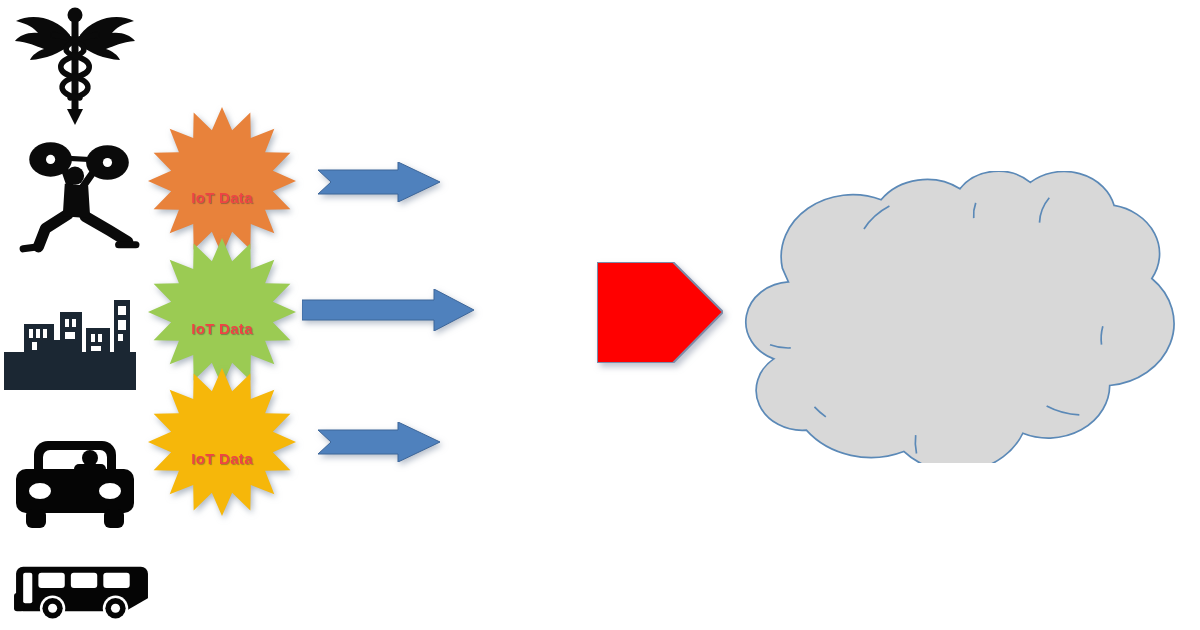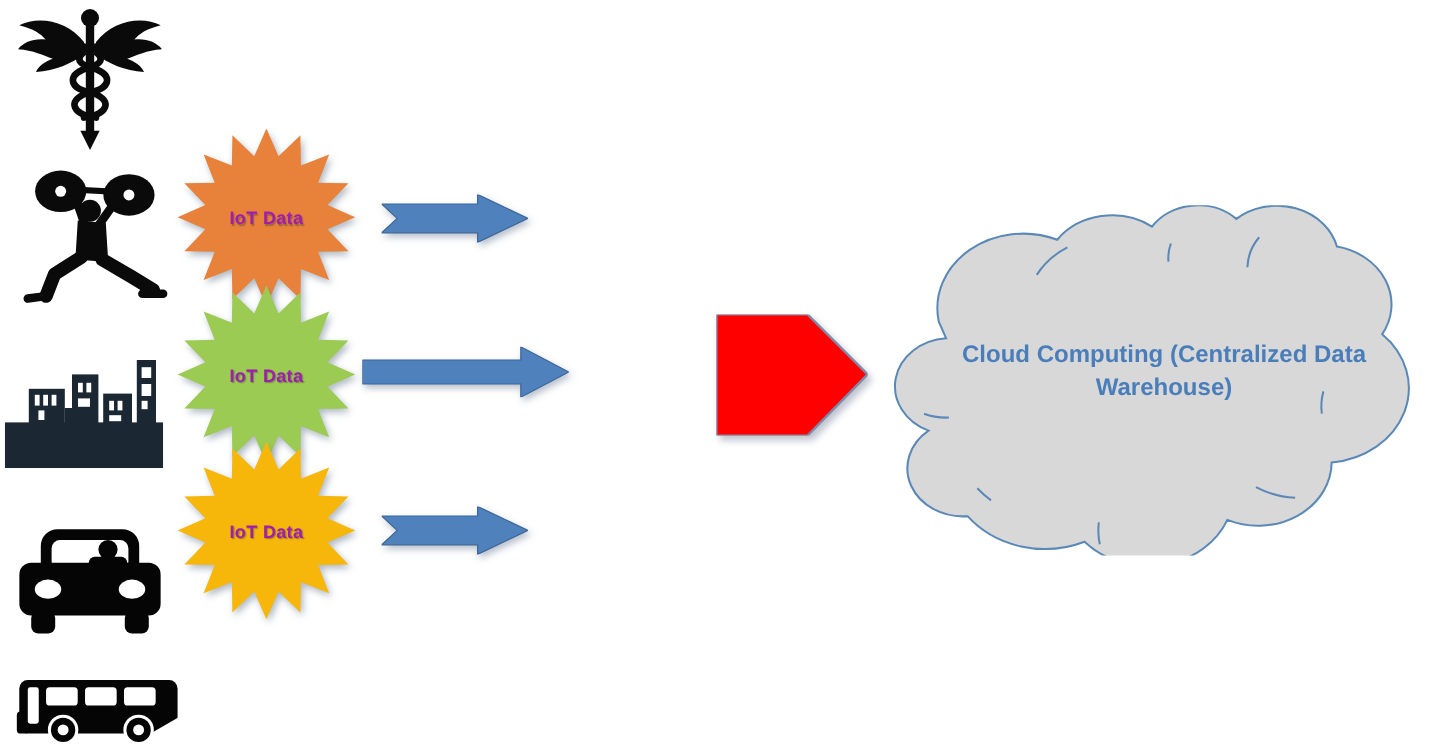--- a/index.html
+++ b/index.html
@@ -21,23 +21,23 @@
   .car          { left: 16px;  top: 438px; width: 118px; height: 92px; }
   .bus          { left: 12px;  top: 564px; width: 138px; height: 56px; }
 
   
   .star { width: 148px; height: 148px; }
   .star svg { display:block; width: 100%; height: 100%; filter: drop-shadow(2px 3px 3px rgba(110,125,145,.55)); }
   .star-1 { left: 148px; top: 107px; }
   .star-2 { left: 148px; top: 238px; }
   .star-3 { left: 148px; top: 368px; }
   .star-label {
-    position: absolute; left: 0; top: 1px; width: 100%; height: 100%;
+    position: absolute; left: 0; top: 16px; width: 100%; height: 100%;
     display: flex; align-items: center; justify-content: center;
-    color: #a21caf; font-size: 15px; font-weight: bold; letter-spacing: .3px;
+    color: #ef4444; font-size: 15px; font-weight: bold; letter-spacing: .3px;
     text-shadow: 1px 1px 1px rgba(60,60,60,.45);
   }
 
   
   .flow-arrow svg { display:block; width:100%; height:100%; filter: drop-shadow(2px 3px 3px rgba(110,125,150,.5)); }
   .flow-arrow polygon { stroke: #3D6699; stroke-width: 1; }
   .arrow-1 { left: 318px; top: 162px; width: 122px; height: 40px; }
   .arrow-2 { left: 302px; top: 289px; width: 172px; height: 42px; }
   .arrow-3 { left: 318px; top: 422px; width: 122px; height: 40px; }
 
@@ -234,18 +234,15 @@
         <path class="inner-arc" d="M 16478 39090 A 6752 9215 0 0 0 16555 41790"></path>
         <path class="inner-arc" d="M 28827 34751 A 6752 9215 0 0 0 31912 36070"></path>
         <path class="inner-arc" d="M 34129 22954 A 5785 7867 0 0 0 34005 25703"></path>
         <path class="inner-arc" d="M 41798 15354 A 5333 7273 0 0 0 39992 13653"></path>
         <path class="inner-arc" d="M 38324 5426 A 4857 6595 0 0 0 35754 2007"></path>
         <path class="inner-arc" d="M 29078 3952 A 4857 6595 0 0 0 28156 7639"></path>
         <path class="inner-arc" d="M 22141 4720 A 4365 5945 0 0 0 21951 6966"></path>
         <path class="inner-arc" d="M 14000 5192 A 6753 9190 0 0 0 11599 8589"></path>
       </g>
     </svg>
-    <div class="cloud-label">
-      <span class="inner">Cloud Computing (Centralized Data Warehouse)</span>
-    </div>
   </div>
 
 </div>
 
 </body></html>

